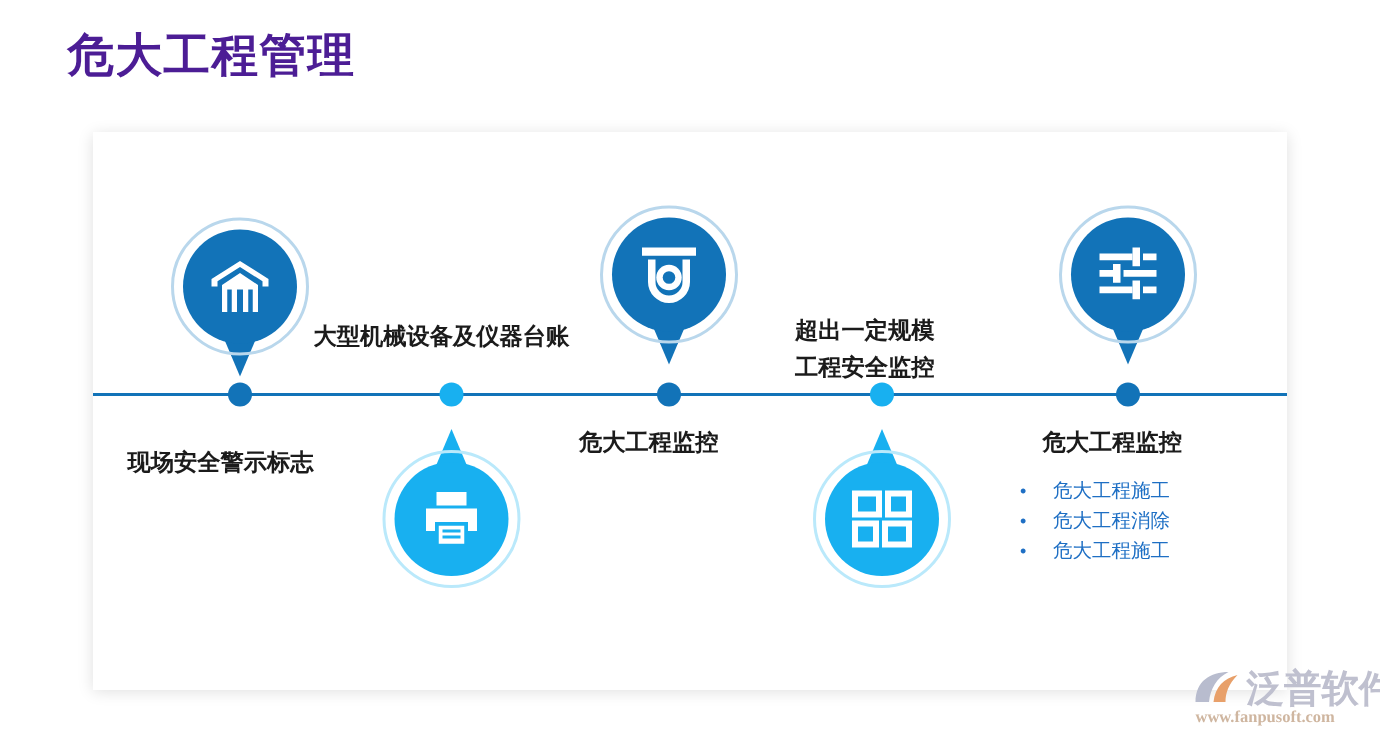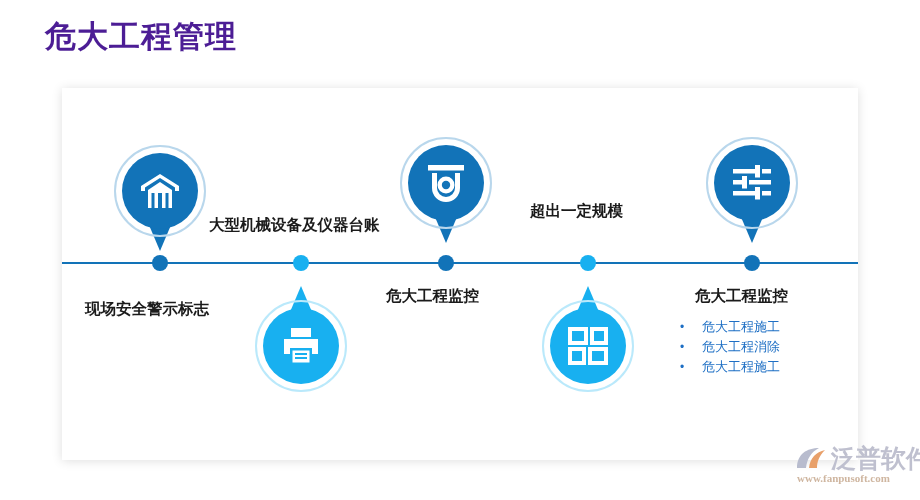--- a/index.html
+++ b/index.html
@@ -250,22 +250,23 @@
   <div class="disc"></div>
   <div class="glyph">
     <svg width="40" height="40" viewBox="0 0 40 40">
       <rect x="2" y="3" width="16" height="14" fill="none" stroke="#ffffff" stroke-width="4"></rect>
       <rect x="24" y="3" width="14" height="14" fill="none" stroke="#ffffff" stroke-width="4"></rect>
       <rect x="2" y="23" width="14" height="14" fill="none" stroke="#ffffff" stroke-width="4"></rect>
       <rect x="22" y="23" width="16" height="14" fill="none" stroke="#ffffff" stroke-width="4"></rect>
     </svg>
   </div>
 </div>
-<div class="node-label" style="left:530px; top:198px">
+<div class="node-label" style="left:530px; top:208px">
   <span>超出一定规模</span>
+  <span class="l2">工程安全监控</span>
 </div>
 
 <div class="pin dark up" style="left:752px; top:137px">
   <div class="tail"></div>
   <div class="ring"></div>
   <div class="disc"></div>
   <div class="glyph">
     <svg width="42" height="38" viewBox="0 0 42 38">
       <rect x="2" y="5" width="22" height="4.5" fill="#ffffff"></rect>
       <rect x="31" y="5" width="9" height="4.5" fill="#ffffff"></rect>

